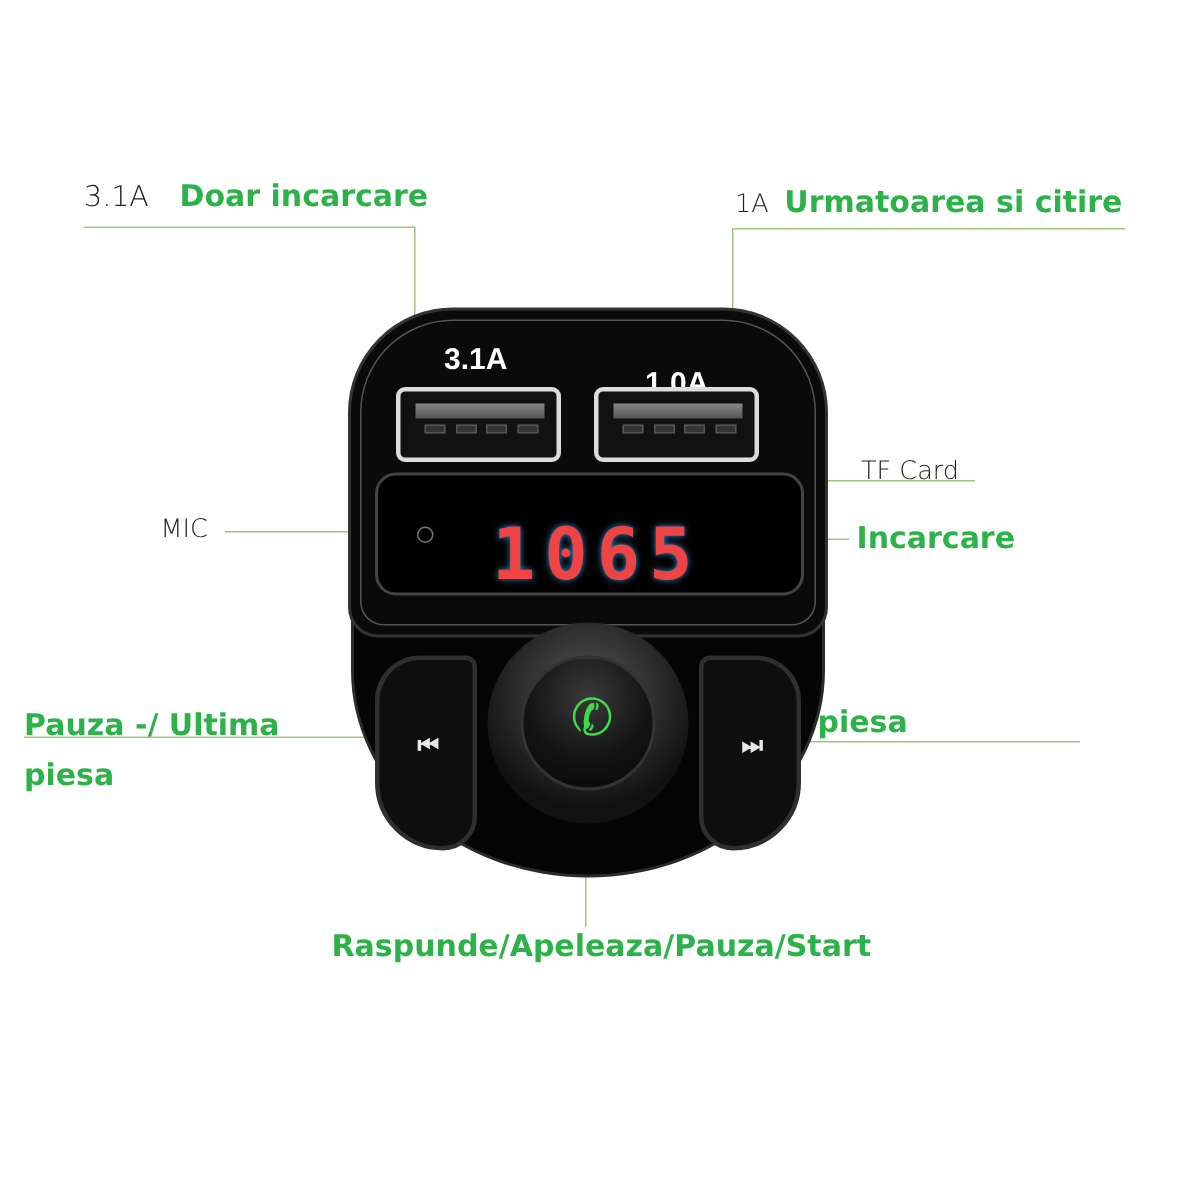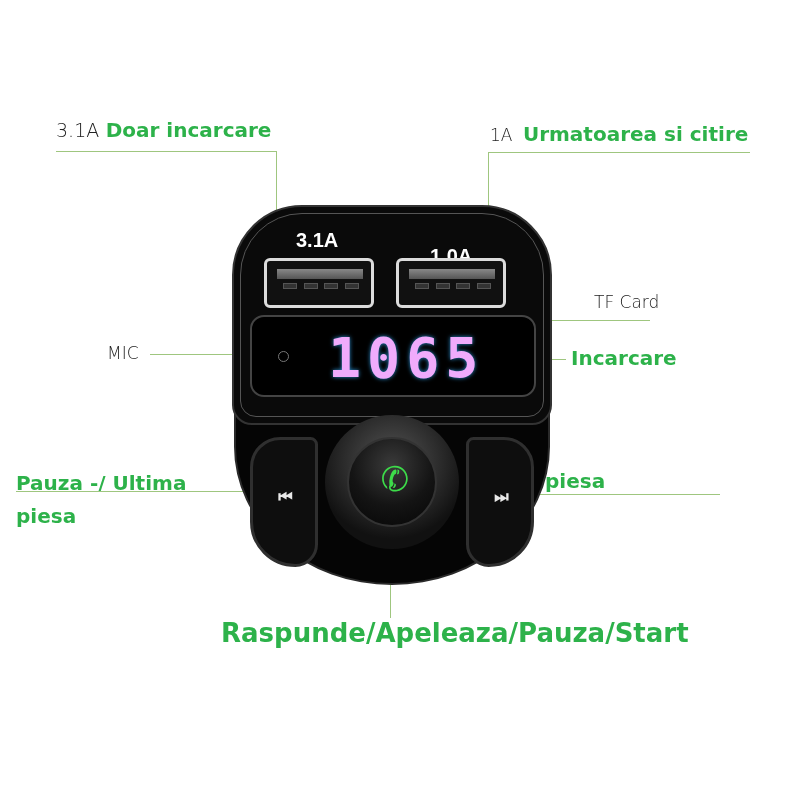--- a/index.html
+++ b/index.html
@@ -14,50 +14,50 @@
   .device { position:absolute; left:232px; top:205px; width:320px; height:380px; }
   .shell-top { position:absolute; left:0; top:0; width:320px; height:220px; background:#0a0a0a; border-radius:70px 70px 20px 20px; border:2px solid #333; box-sizing:border-box; }
   .shell-top::after { content:""; position:absolute; left:6px; top:6px; right:6px; bottom:6px; border-radius:62px 62px 16px 16px; border:1.5px solid #555; }
   .shell-bottom { position:absolute; left:2px; top:180px; width:316px; height:200px; background:#050505; border-radius:10px 10px 160px 160px / 10px 10px 140px 140px; border:2px solid #2a2a2a; box-sizing:border-box; }
   .usb { position:absolute; width:110px; height:50px; border:3px solid #dcdcdc; border-radius:6px; background:#111; box-sizing:border-box; }
   .usb .tongue { position:absolute; left:10px; top:8px; width:86px; height:10px; background:linear-gradient(#888,#555); }
   .usb .pins { position:absolute; left:16px; top:22px; width:76px; height:4px; display:flex; justify-content:space-between; }
   .usb .pins span { width:12px; height:4px; background:#333; border:1px solid #555; }
   .usb-lbl { position:absolute; color:#fff; font-weight:bold; font-size:20px; font-family:"Liberation Sans", sans-serif; }
   .screen { position:absolute; left:18px; top:110px; width:286px; height:82px; border:2px solid #444; border-radius:14px; background:#000; box-sizing:border-box; }
-  .freq { position:absolute; left:76px; top:6px; color:#f0abfc; font-size:55px; font-family:"DejaVu Sans Mono", monospace; letter-spacing:6px; font-weight:bold; line-height:70px; text-shadow:0 0 4px #2b8fd0; }
+  .freq { position:absolute; left:76px; top:18px; color:#ef4444; font-size:48px; font-family:"DejaVu Sans Mono", monospace; letter-spacing:6px; font-weight:bold; line-height:70px; text-shadow:0 0 4px #2b8fd0; }
   .mic-hole { position:absolute; width:9px; height:9px; border:1.5px solid #777; border-radius:50%; }
   .side-btn { position:absolute; width:68px; height:130px; background:#0e0e0e; border:3px solid #2f2f2f; box-sizing:border-box; }
   .side-btn.left { left:18px; top:232px; border-radius:40px 10px 30px 60px; }
   .side-btn.right { right:18px; top:232px; border-radius:10px 40px 60px 30px; }
   .side-btn .glyph { position:absolute; top:48px; width:100%; text-align:center; color:#e8e8e8; font-size:16px; font-weight:bold; letter-spacing:-3px; }
   .knob-outer { position:absolute; left:93px; top:210px; width:134px; height:134px; border-radius:50%; background:radial-gradient(circle at 50% 35%, #555 0%, #2a2a2a 45%, #111 70%); }
   .knob-inner { position:absolute; left:22px; top:22px; width:90px; height:90px; border-radius:50%; background:radial-gradient(circle at 50% 30%, #3a3a3a 0%, #141414 55%, #050505 100%); border:2px solid #333; box-sizing:border-box; }
   .phone { position:absolute; left:26px; top:20px; width:40px; height:40px; color:#3ddc4a; font-size:34px; line-height:40px; text-align:center; transform:rotate(-10deg); }
 </style>
 </head>
 <body>
 
 <div class="abs" style="left:56px; top:118px; white-space:nowrap;">
   <span class="lbl-gray" style="font-size:19px;">3.1A</span>
-  <span class="lbl-green" style="font-size:20px; margin-left:2px;">Doar incarcare</span>
+  <span class="lbl-green" style="font-size:20px; margin-left:16px;">Doar incarcare</span>
 </div>
 <div class="line-h" style="left:56px; top:151px; width:220px;"></div>
 <div class="line-v" style="left:276px; top:151px; height:110px;"></div>
 <div class="dot" style="left:271px; top:255px;"></div>
 
 <div class="abs" style="left:490px; top:122px; white-space:nowrap;">
   <span class="lbl-gray" style="font-size:17px;text-align:right;">1A</span>
   <span class="lbl-green" style="font-size:20px; margin-left:6px;">Urmatoarea si citire</span>
 </div>
 <div class="line-h" style="left:488px; top:152px; width:262px;"></div>
 <div class="line-v" style="left:488px; top:152px; height:108px;"></div>
 <div class="dot" style="left:483px; top:254px;"></div>
 
-<div class="abs lbl-gray" style="left:574px; top:292px; font-size:17px;margin-left:20px;">TF Card</div>
+<div class="abs lbl-gray" style="left:574px; top:304px; font-size:17px;">TF Card</div>
 <div class="line-h" style="left:545px; top:320px; width:105px;"></div>
 <div class="dot" style="left:537px; top:315px;"></div>
 
 <div class="abs lbl-green" style="left:571px; top:346px; font-size:20px;">Incarcare</div>
 <div class="line-h" style="left:466px; top:359px; width:100px;"></div>
 <div class="dot" style="left:459px; top:353px;"></div>
 
 <div class="abs lbl-gray" style="left:107px; top:343px; font-size:17px;">MIC</div>
 <div class="line-h" style="left:150px; top:354px; width:108px;"></div>
 <div class="dot" style="left:255px; top:349px;"></div>
@@ -70,21 +70,21 @@
 <div class="dot" style="left:244px; top:486px;"></div>
 
 <div class="abs lbl-green" style="left:545px; top:465px; font-size:20px; line-height:33px; white-space:nowrap;">
   <div>piesa</div>
 </div>
 <div class="line-h" style="left:515px; top:494px; width:205px;"></div>
 <div class="dot" style="left:506px; top:489px;"></div>
 
 <div class="line-v" style="left:390px; top:528px; height:90px;"></div>
 <div class="dot" style="left:385px; top:522px;"></div>
-<div class="abs lbl-green" style="left:221px; top:618px; font-size:26px; white-space:nowrap;text-align:center;">Raspunde/Apeleaza/Pauza/Start</div>
+<div class="abs lbl-green" style="left:221px; top:618px; font-size:20px; white-space:nowrap;text-align:center;">Raspunde/Apeleaza/Pauza/Start</div>
 
 <div class="device">
   <div class="shell-bottom"></div>
   <div class="shell-top"></div>
 
   <div class="usb-lbl" style="left:64px; top:24px;">3.1A</div>
   <div class="usb-lbl" style="left:198px; top:40px;">1.0A</div>
 
   <div class="usb" style="left:32px; top:53px;">
     <div class="tongue"></div>

